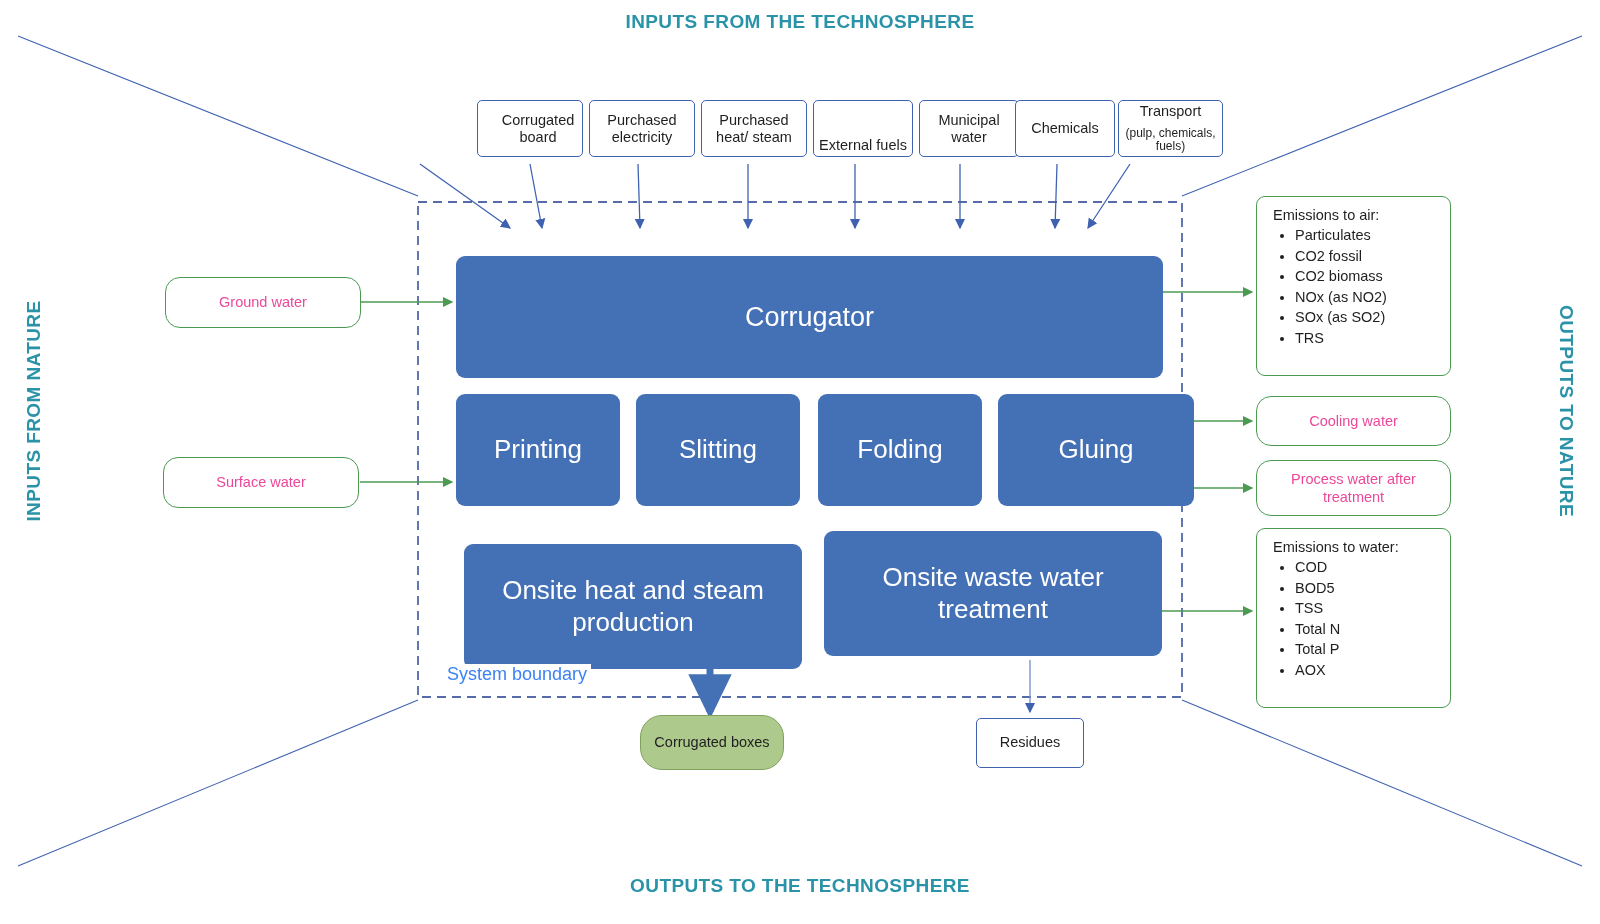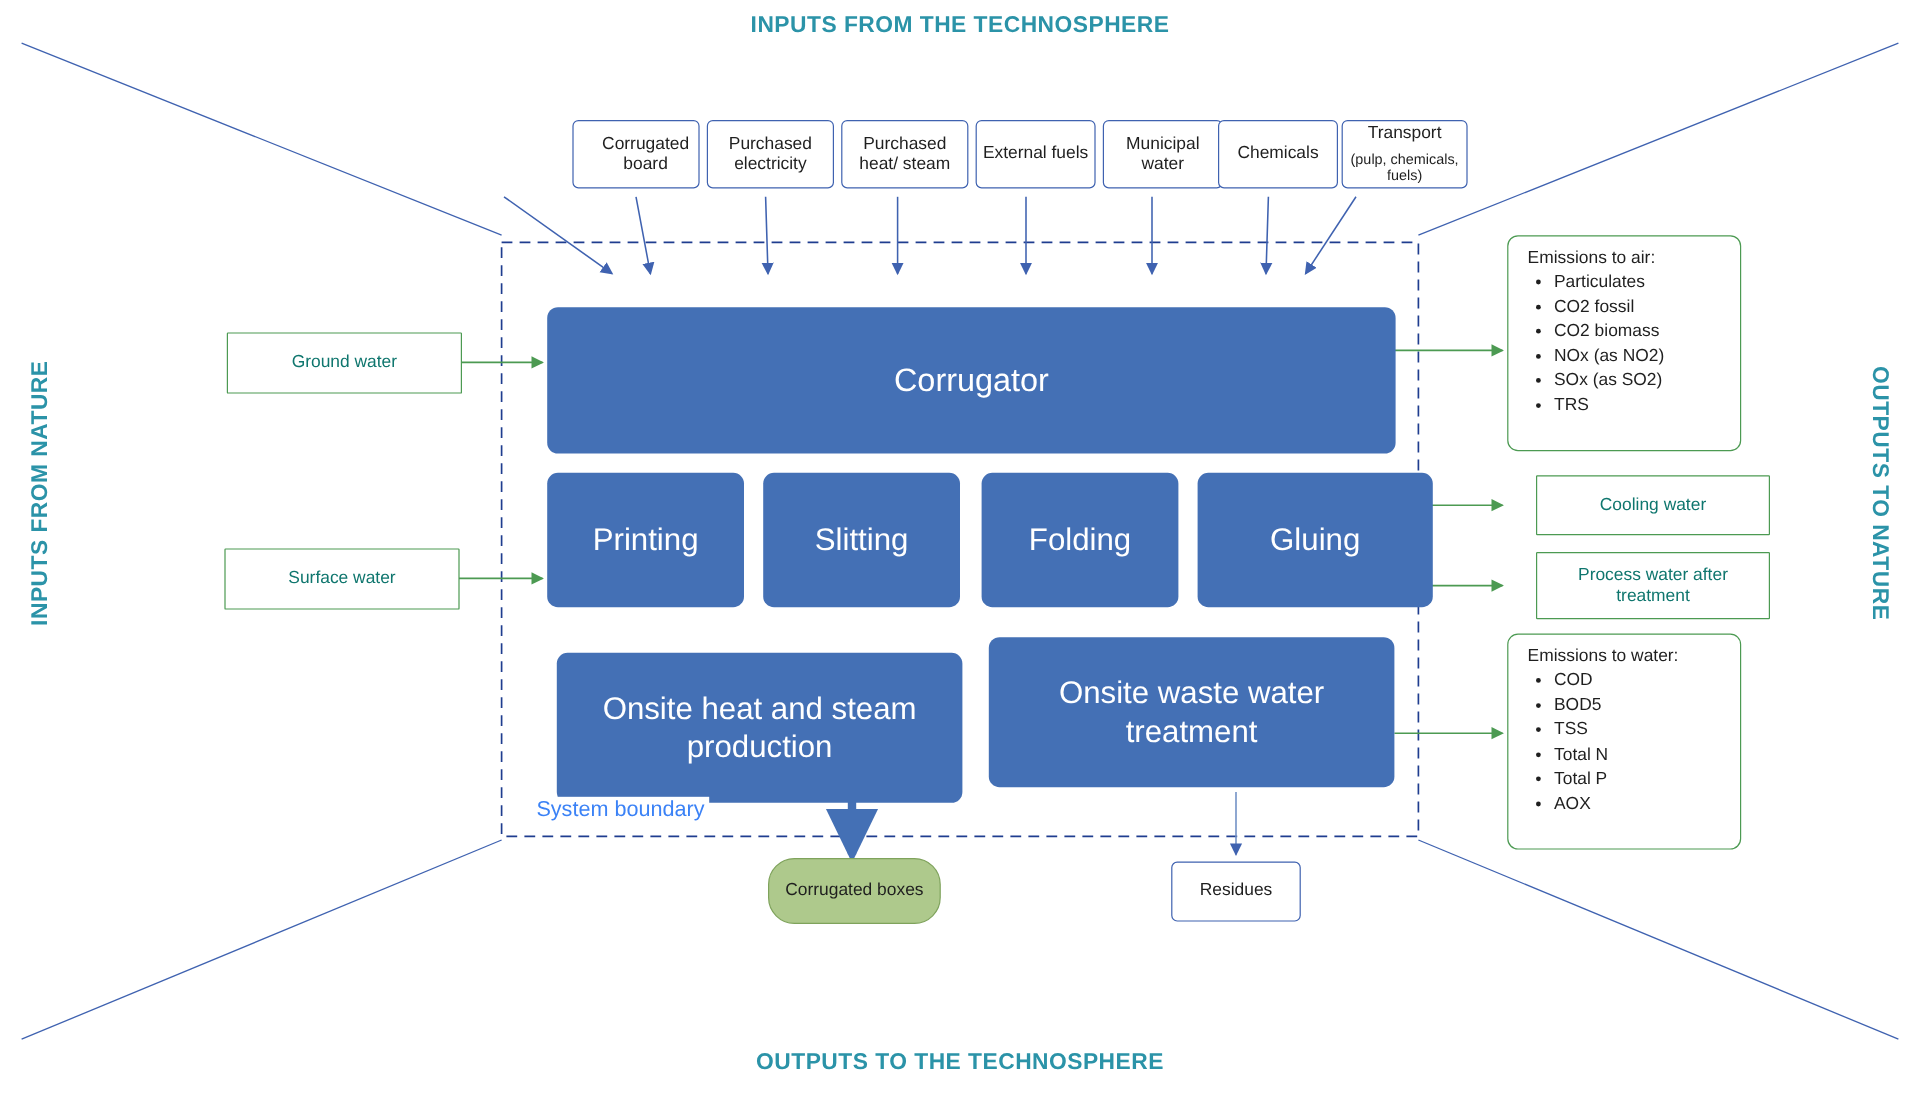--- a/index.html
+++ b/index.html
@@ -73,27 +73,26 @@
   .tech-in .sub {
     display: block;
     font-size: 12px;
     line-height: 1.15;
     margin-top: 7px;
   }
 
   
   .nature {
     border: 1.4px solid #4c9a52;
-    border-radius: 1px;
-    background: #ffffff;
-    color: #0f766e;
+    border-radius: 15px;
+    background: #ffffff;
+    color: #ec4899;
     font-size: 14.5px;
     line-height: 1.25;
     padding: 3px 6px;
-    margin-left: 24px;
   }
   .nature-list {
     border: 1.4px solid #4c9a52;
     border-radius: 9px;
     background: #ffffff;
     color: #1f1f1f;
     font-size: 14.5px;
     display: block;
     text-align: left;
     padding: 10px 14px 10px 16px;
@@ -213,21 +212,21 @@
 
   <div class="box tech-in" style="left:477px; top:100px; width:106px; height:57px;padding-left:20px;">
     <span>Corrugated board</span>
   </div>
   <div class="box tech-in" style="left:589px; top:100px; width:106px; height:57px;">
     <span>Purchased electricity</span>
   </div>
   <div class="box tech-in" style="left:701px; top:100px; width:106px; height:57px;">
     <span>Purchased heat/ steam</span>
   </div>
-  <div class="box tech-in" style="left:813px; top:100px; width:100px; height:57px;">
+  <div class="box tech-in" style="left:813px; top:100px; width:100px; height:57px;align-items:flex-end;">
     <span>External fuels</span>
   </div>
   <div class="box tech-in" style="left:919px; top:100px; width:100px; height:57px;">
     <span>Municipal water</span>
   </div>
   <div class="box tech-in" style="left:1015px; top:100px; width:100px; height:57px;">
     <span>Chemicals</span>
   </div>
   <div class="box tech-in" style="left:1118px; top:100px; width:105px; height:57px; flex-direction:column; justify-content:center;">
     <span>Transport</span>

